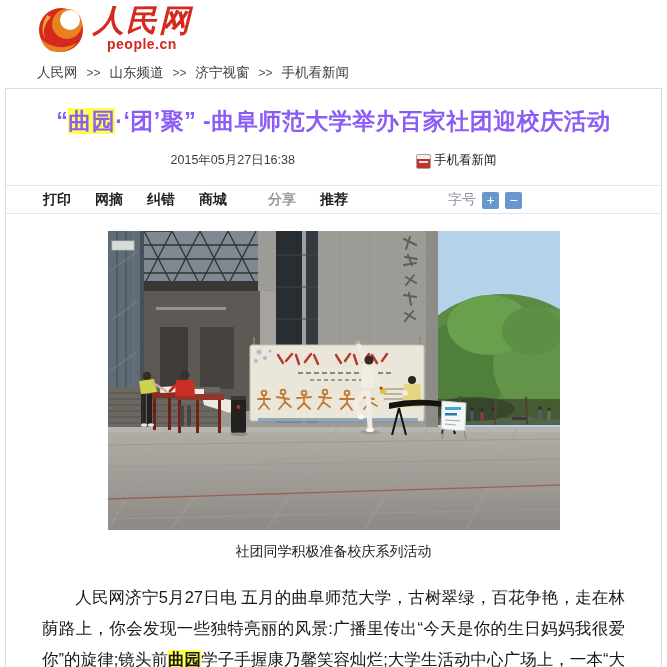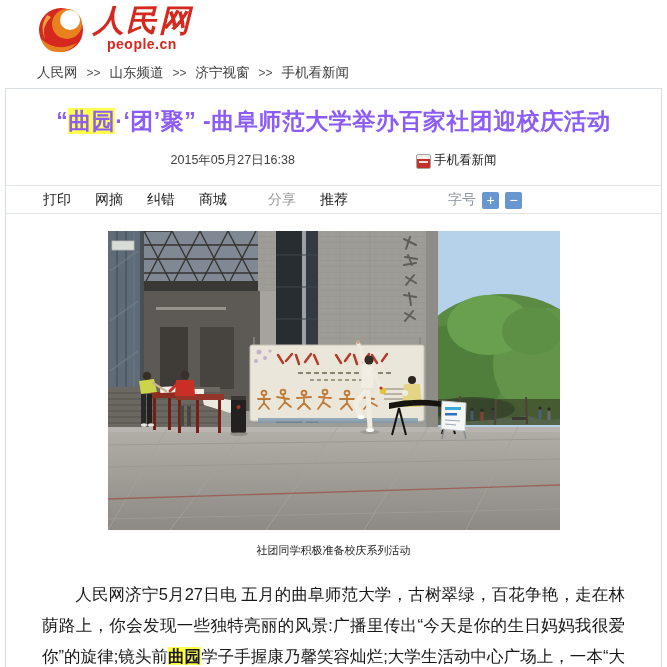--- a/index.html
+++ b/index.html
@@ -26,30 +26,30 @@
 
   .meta-row{margin-top:14px;display:flex;justify-content:center;align-items:center;font-size:12.5px;color:#3f3f3f;gap:23px;}
   .meta-row .gap{width:26px;}
   .mobile-link{display:flex;align-items:flex-end;color:#222;}
   .phone-icon{display:inline-block;width:15px;height:15px;margin-right:3px;border:1px solid #a9a39d;border-radius:2px;background:linear-gradient(#f3f1ee 0 28%, #c0322a 28% 100%);box-sizing:border-box;position:relative;}
   .phone-icon::after{content:"";position:absolute;left:2px;right:2px;top:6px;height:2px;background:#f1dede;}
 
   .divider{border-top:1px solid #e2e6eb;margin:16px 0 0 0;}
 
   .toolbar{display:flex;align-items:center;height:27px;padding-left:37px;font-size:14px;color:#222;}
-  .toolbar .tb-link{margin-right:24px;}
+  .toolbar .tb-link{margin-right:24px;font-weight:bold;}
   .tb-share{color:#9a9a9a;margin-left:17px;}
   .fontsize-group{display:flex;align-items:flex-end;margin-left:76px;}
   .fontsize-label{color:#8a939e;font-size:14px;}
   .fs-btn{width:17px;height:17px;margin-left:6px;background:#6897cf;color:#fff;font-size:14px;line-height:17px;text-align:center;border-radius:2px;cursor:pointer;user-select:none;}
 
   .photo-wrap{margin:17px auto 0 auto;width:452px;height:299px;}
   .photo-wrap svg{display:block;}
 
-  .photo-caption{margin-top:13px;text-align:center;font-size:11px;color:#222;}
+  .photo-caption{margin-top:13px;text-align:center;font-size:14px;color:#222;}
 
   .article-body{margin:21px 36px 0 36px;font-size:16.5px;line-height:31px;color:#181818;text-align:justify;}
   .article-body .indent{display:inline-block;width:2em;}
   .body-hl{background:#ffff4d;font-weight:bold;}
 </style>
 </head>
 <body>
 
 <div class="header">
   <div class="logo">

